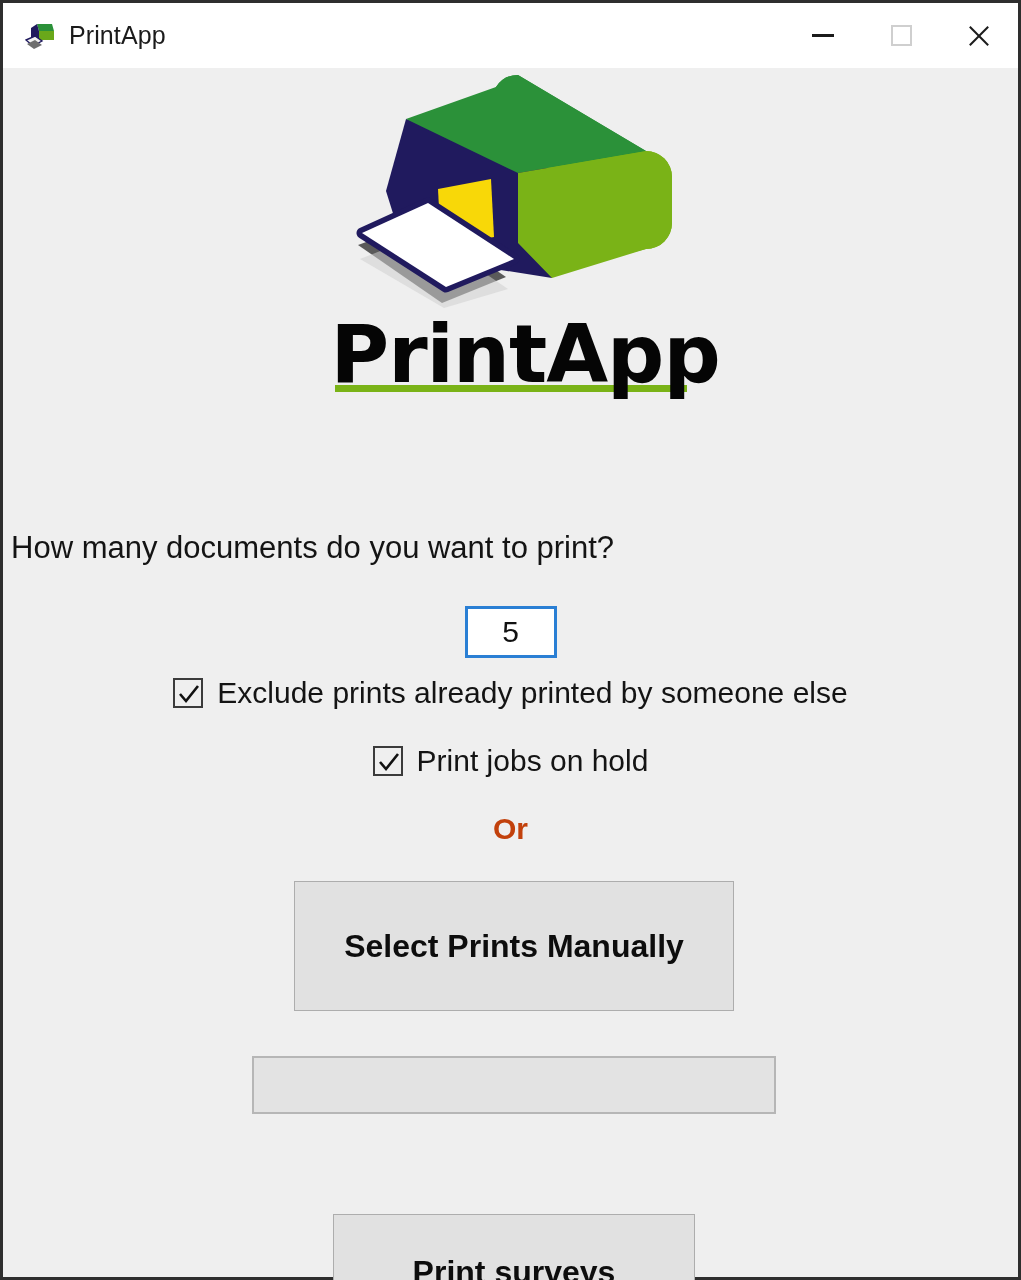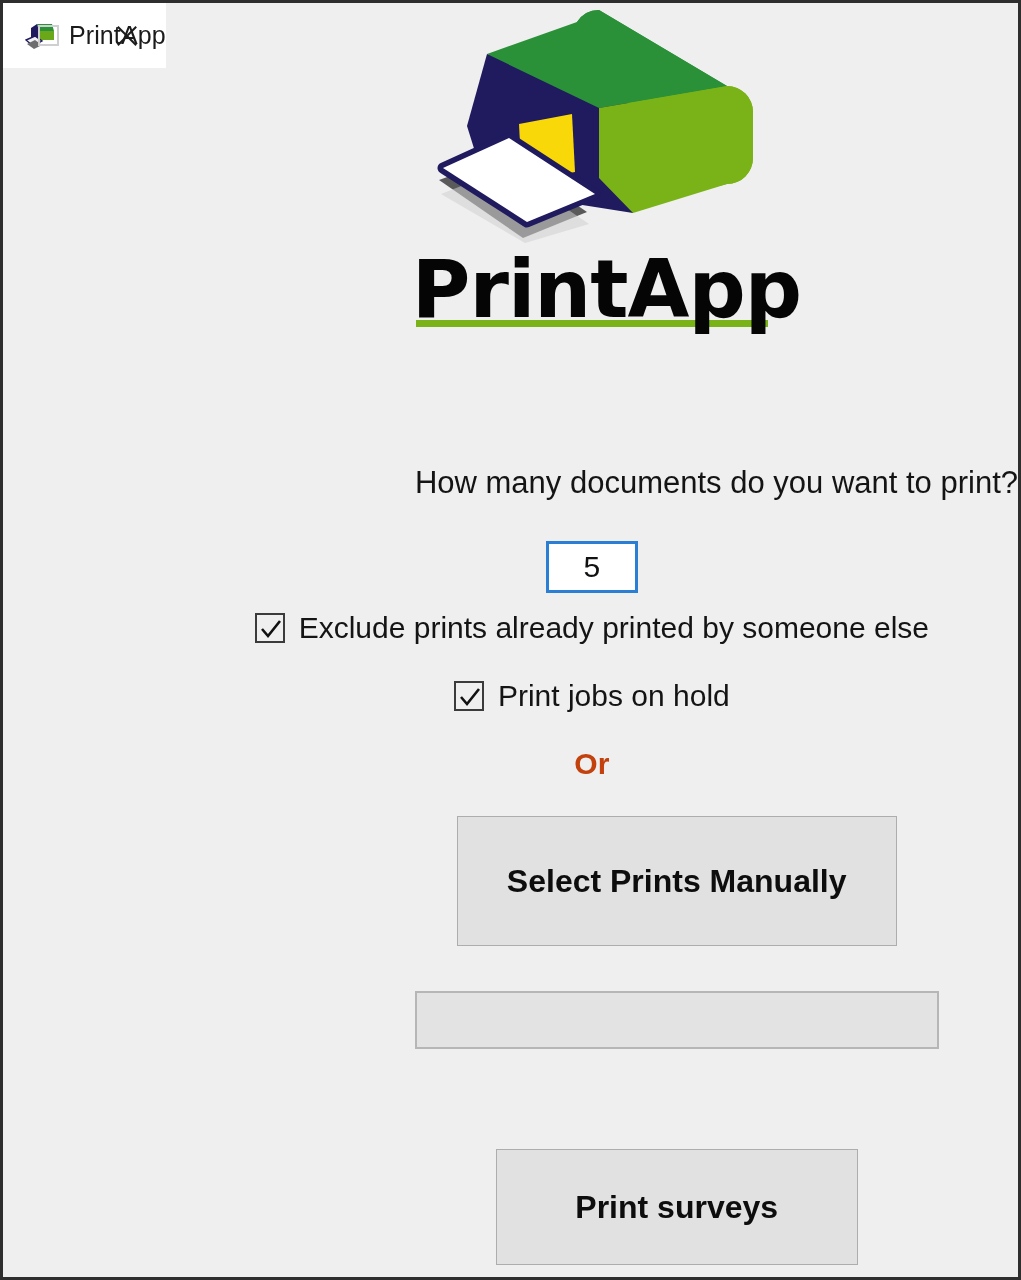--- a/index.html
+++ b/index.html
@@ -17,21 +17,21 @@
     position: relative;
     width: 1021px;
     height: 1280px;
     box-sizing: border-box;
     border-left: 3px solid #2e2e2e;
     border-top: 3px solid #2e2e2e;
     border-right: 3px solid #2e2e2e;
     border-bottom: 3px solid #2e2e2e;
     background: #efefef;
     display: flex;
-    flex-direction: row;
+    flex-direction: column;
   }
   
   .titlebar {
     height: 65px;
     flex: 0 0 65px;
     background: #ffffff;
     display: flex;
     align-items: center;
     position: relative;
   }
@@ -152,24 +152,25 @@
     color: #050505;
     letter-spacing: -1px;
   }
 
   
   .prompt {
     position: absolute;
     left: 0;
     right: 0;
     top: 462px;
-    text-align: right;
+    text-align: left;
     font-family: "Liberation Sans", sans-serif;
     font-size: 31px;
     color: #141414;
+    padding-left: 8px;
   }
 
   
   .count-row {
     position: absolute;
     left: 0;
     right: 0;
     top: 538px;
     display: flex;
     justify-content: center;

